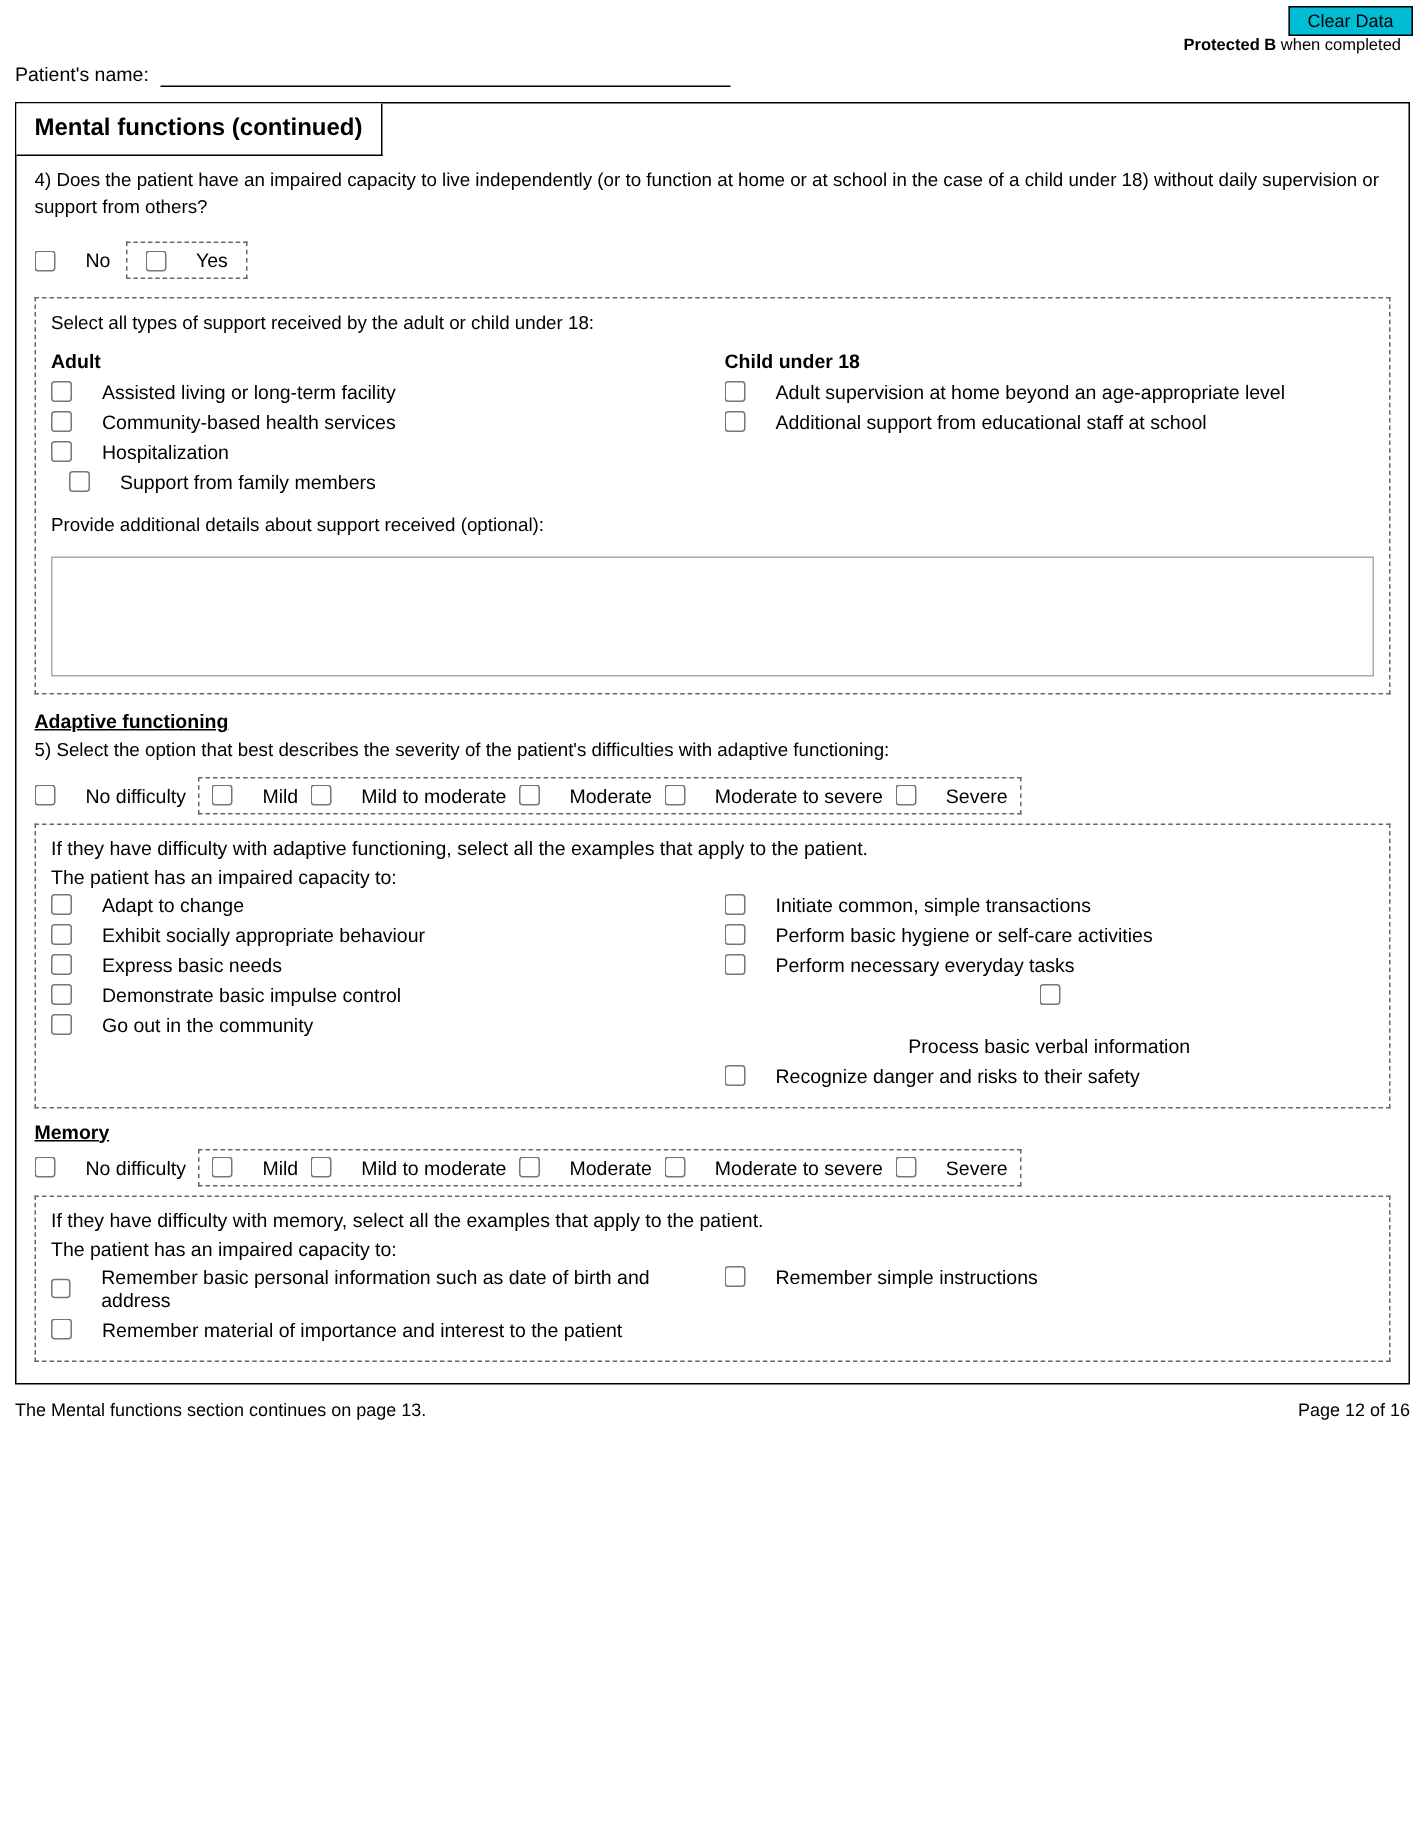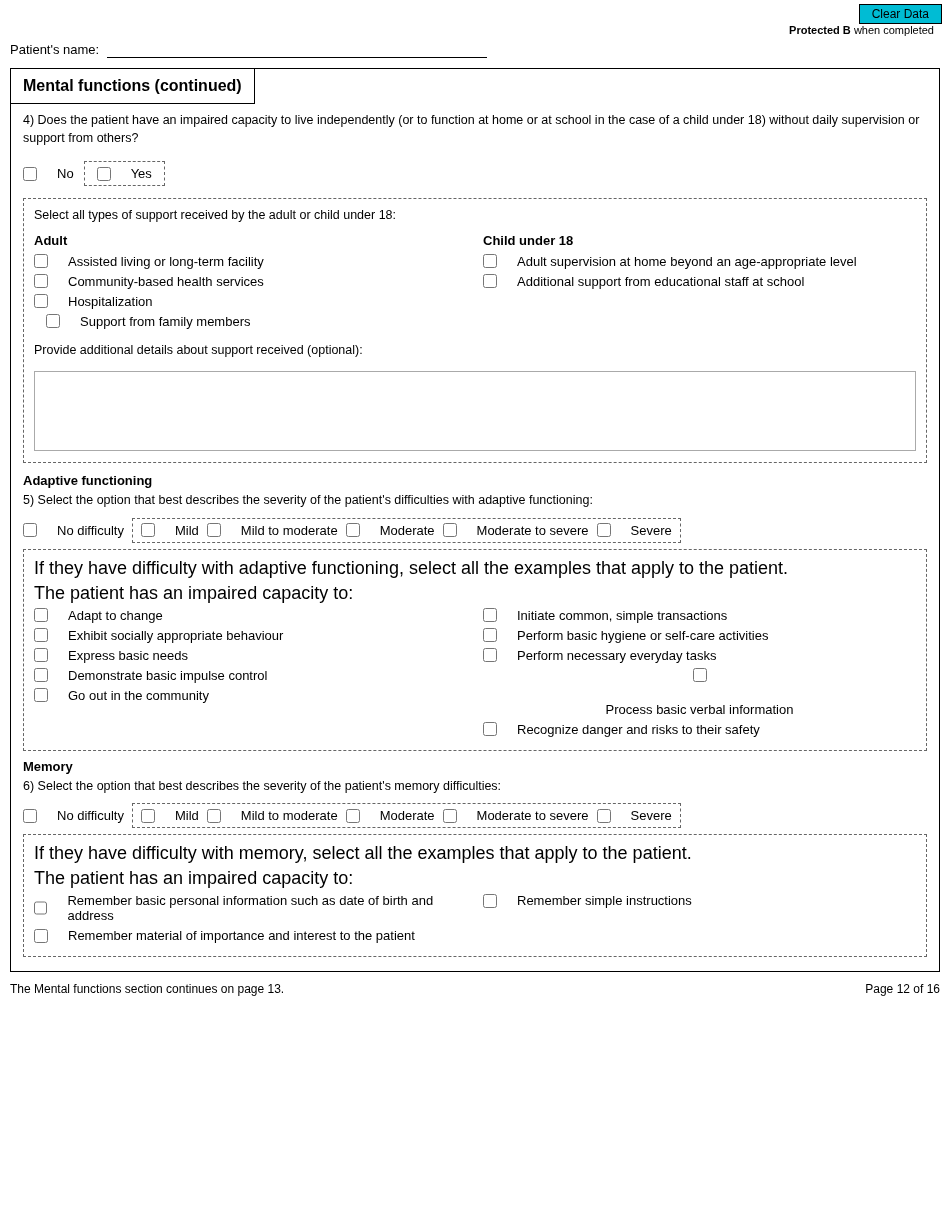--- a/index.html
+++ b/index.html
@@ -119,23 +119,24 @@
       border: 1px solid #aaa;
       resize: none;
       font-size: 12px;
       padding: 4px;
       margin-top: 4px;
     }
     .section-label {
       font-weight: bold;
       font-size: 13px;
       margin: 8px 0 4px 0;
+      text-decoration: underline;
     }
     .impaired-capacity-text {
-      font-size: 18px;
+      font-size: 13px;
       margin-bottom: 4px;
     }
     .footer {
       display: flex;
       justify-content: space-between;
       padding: 6px 10px;
       font-size: 12px;
     }
     .top-right-area {
       display: flex;
@@ -304,21 +305,20 @@
               <input type="checkbox" style="">
               <span>Recognize danger and risks to their safety</span>
             </div>
           </div>
         </div>
       </div>
     </div>
 
     <div style="">
       <div class="section-label">Memory</div>
-      <div class="question-text">6) Select the option that best describes the severity of the patient's memory difficulties:</div>
 
       <div style="display:flex; align-items:center; gap:0; flex-wrap:wrap;">
         <div class="checkbox-item" style="margin-right:8px;">
           <input type="checkbox" style="">
           <span>No difficulty</span>
         </div>
         <div class="dashed-box" style="padding:4px 8px; display:inline-flex; align-items:center; gap:8px; margin:0;">
           <div class="checkbox-item">
             <input type="checkbox" style="">
             <span>Mild</span>

